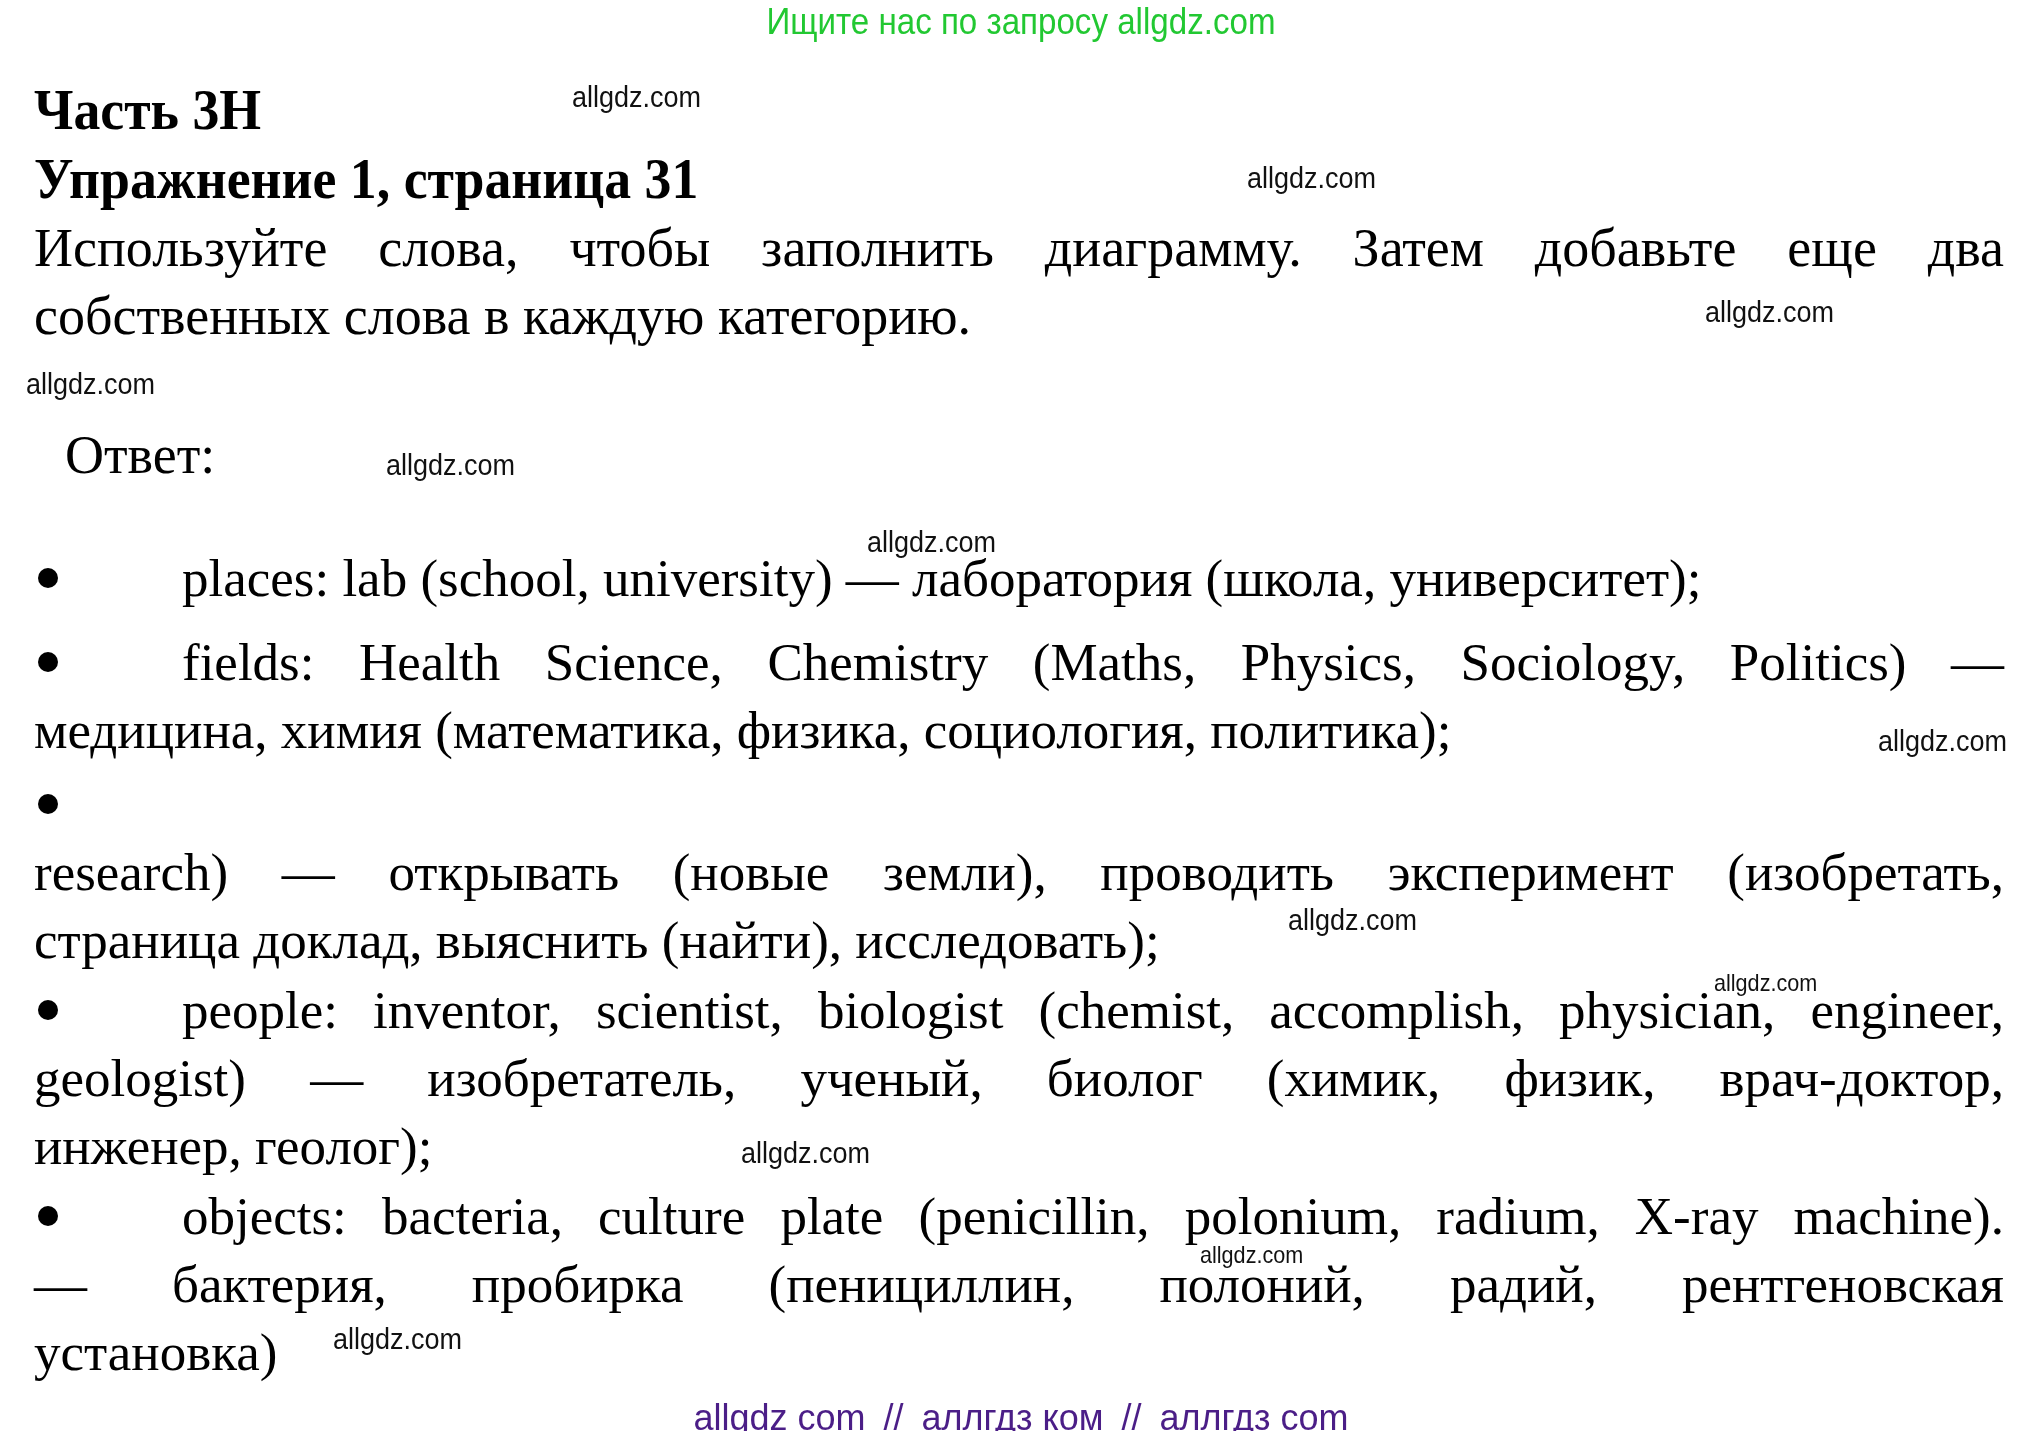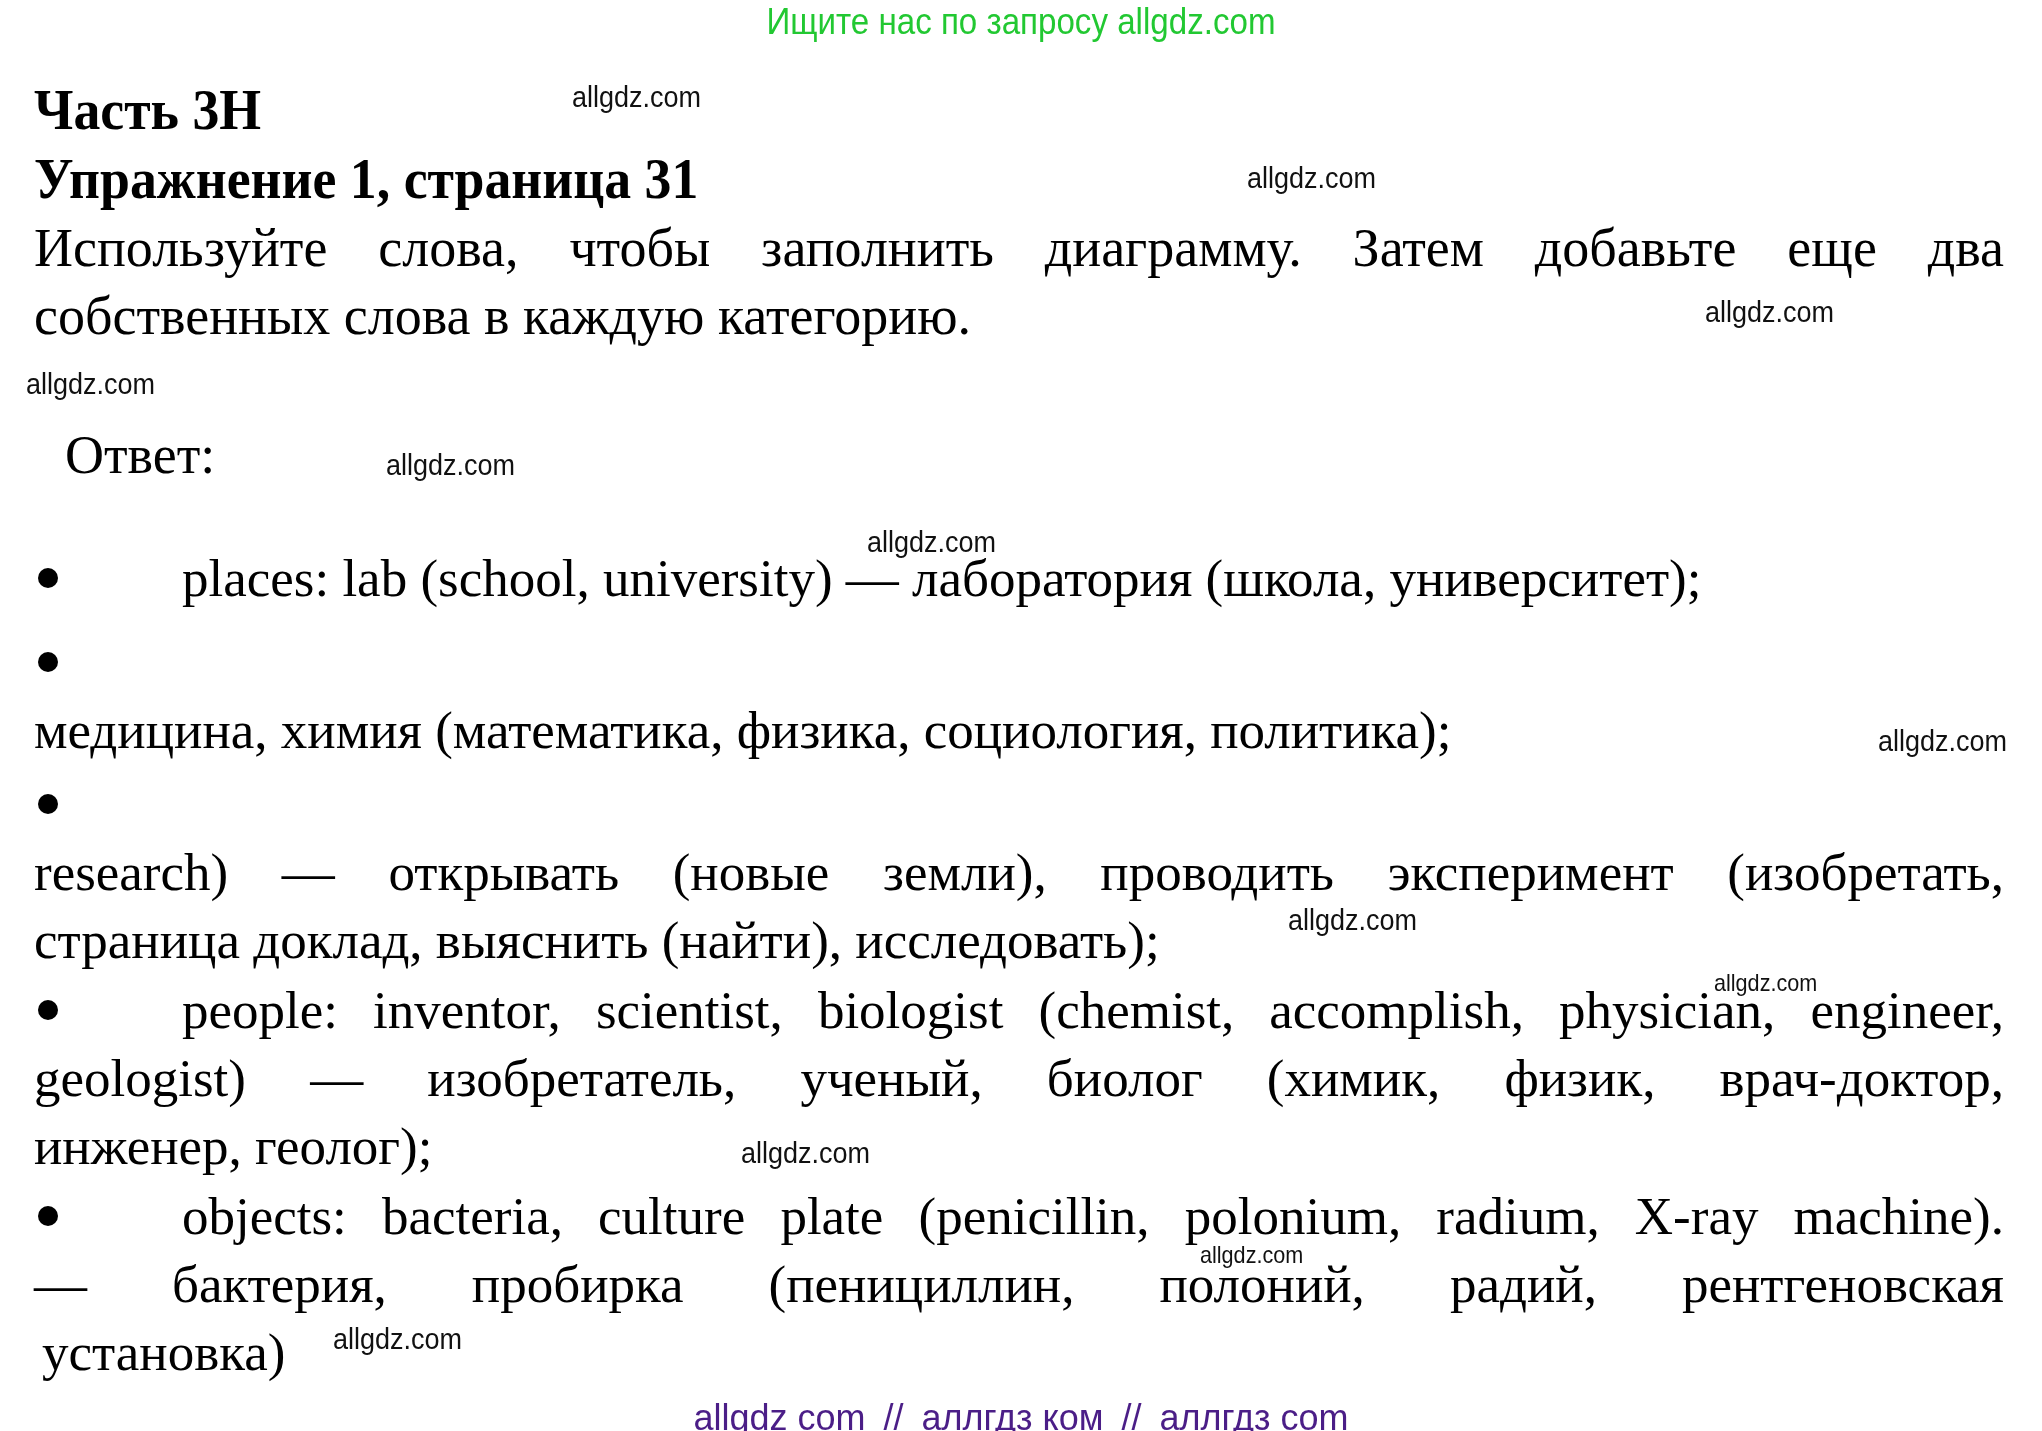--- a/index.html
+++ b/index.html
@@ -39,21 +39,21 @@
 <div class="abs serif body-line" style="top:421px; font-size:54px;margin-left:31px;">Ответ:</div>
 <div class="abs sans wm" style="left:386px; top:448px;">allgdz.com</div>
 
 <div class="abs sans wm" style="left:867px; top:525px;">allgdz.com</div>
 
 <div class="abs serif body-line" style="top:544px;">
   <span class="bullet"><span class="bullet-dot"></span></span><span>places: lab (school, university) — лаборатория (школа, университет);</span>
 </div>
 
 <div class="abs serif body-line justify" style="top:628px;">
-  <span class="bullet"><span class="bullet-dot"></span></span>
+  <span class="bullet"><span class="bullet-dot"></span></span><span>fields: Health Science, Chemistry (Maths, Physics, Sociology, Politics) —</span>
 </div>
 <div class="abs serif body-line" style="top:696px;">медицина, химия (математика, физика, социология, политика);</div>
 <div class="abs sans wm" style="left:1878px; top:724px;">allgdz.com</div>
 
 <div class="abs serif body-line justify" style="top:770px;">
   <span class="bullet"><span class="bullet-dot"></span></span>
 </div>
 <div class="abs serif body-line justify" style="top:838px;">research) — открывать (новые земли), проводить эксперимент (изобретать,</div>
 <div class="abs serif body-line" style="top:906px;">страница доклад, выяснить (найти), исследовать);</div>
 <div class="abs sans wm" style="left:1288px; top:903px;">allgdz.com</div>
@@ -64,18 +64,18 @@
 </div>
 <div class="abs serif body-line justify" style="top:1044px;">geologist) — изобретатель, ученый, биолог (химик, физик, врач-доктор,</div>
 <div class="abs serif body-line" style="top:1112px;">инженер, геолог);</div>
 <div class="abs sans wm" style="left:741px; top:1136px;">allgdz.com</div>
 
 <div class="abs serif body-line justify" style="top:1182px;">
   <span class="bullet"><span class="bullet-dot"></span></span><span>objects: bacteria, culture plate (penicillin, polonium, radium, X-ray machine).</span>
 </div>
 <div class="abs sans wm wm-small" style="left:1200px; top:1241px;">allgdz.com</div>
 <div class="abs serif body-line justify" style="top:1250px;">— бактерия, пробирка (пенициллин, полоний, радий, рентгеновская</div>
-<div class="abs serif body-line" style="top:1318px;margin-left:8px;">установка)</div>
+<div class="abs serif body-line" style="top:1318px;">установка)</div>
 <div class="abs sans wm" style="left:333px; top:1322px;">allgdz.com</div>
 
 <div class="abs sans footer">
   <a href="#">allgdz com</a><span class="sep">//</span><a href="#">аллгдз ком</a><span class="sep">//</span><a href="#">аллгдз com</a>
 </div>
 
 </body></html>

